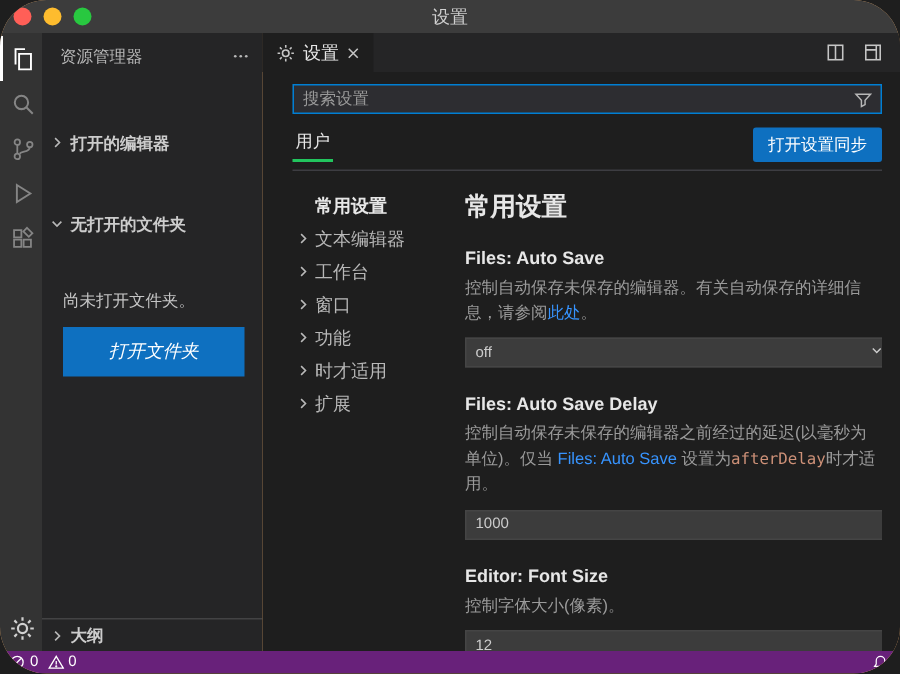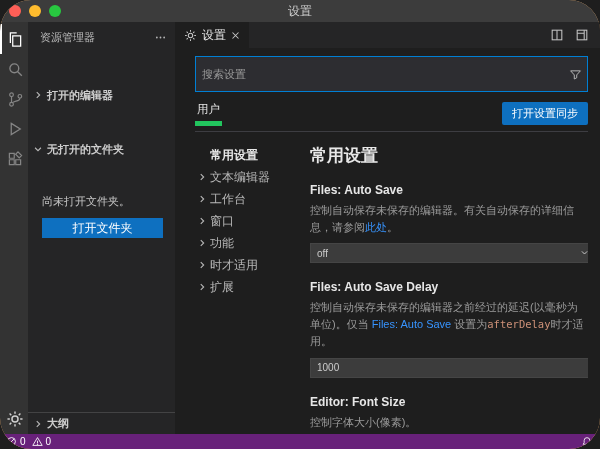--- a/index.html
+++ b/index.html
@@ -25,38 +25,38 @@
 
   
   .sidebar { width:147px; background:#252526; display:flex; flex-direction:column; flex-shrink:0; color:#cccccc; min-height:0;gap:32px; }
   .sidebar-header { height:30px; display:flex; align-items:center; padding:0 8px 0 12px; font-size:11px; color:#b8b8b8; flex-shrink:0; }
   .sidebar-header .more { margin-left:auto; }
   .section-header { height:22px; display:flex; align-items:center; gap:2px; padding-left:3px; font-size:11px; font-weight:700; color:#cccccc; flex-shrink:0; }
   .chev { width:14px; height:14px; display:flex; align-items:center; justify-content:center; }
   .chev.down svg { transform:rotate(90deg); }
   .no-folder-body { padding:2px 12px 8px 14px; font-size:11px; color:#c5c5c5; }
   .no-folder-body p { margin-bottom:9px; line-height:1.4; }
-  .open-folder-btn { width:100%; height:20px; background:#0e70c0; color:#ffffff; border:none; font-size:12px; font-family:inherit; cursor:pointer; }
+  .open-folder-btn { width:100%; height:33px; background:#0e70c0; color:#ffffff; border:none; font-size:12px; font-family:inherit; cursor:pointer;font-style:italic; }
   .sidebar-spacer { flex:1; }
   .outline-section { border-top:1px solid rgba(255,255,255,0.14); }
 
   
   .editor { flex:1; display:flex; flex-direction:column; background:#1e1e1e; min-width:0; min-height:0; }
   .tabbar { height:26px; background:#252526; display:flex; align-items:stretch; flex-shrink:0; }
   .tab { background:#1e1e1e; display:flex; align-items:center; gap:5px; padding:0 9px; font-size:12px; color:#e7e7e7; }
   .tab-actions { margin-left:auto; display:flex; align-items:center; gap:11px; padding-right:11px; }
 
   .settings-body { flex:1; display:flex; flex-direction:column; padding:8px 12px 0 20px; min-height:0; }
-  .search-box { height:36px; background:#2d2d31; border:1px solid #007fd4; display:flex; align-items:center; flex-shrink:0; }
+  .search-box { height:20px; background:#2d2d31; border:1px solid #007fd4; display:flex; align-items:center; flex-shrink:0; }
   .search-box input { flex:1; background:transparent; border:none; outline:none; color:#cccccc; font-size:11px; padding:0 6px; font-family:inherit; }
   .search-box input::placeholder { color:#9a9a9a; }
   .search-box .filter { padding-right:5px; display:flex; }
 
   .scope-row { display:flex; align-items:center; margin-top:9px; padding-bottom:5px; border-bottom:1px solid #3d3d42; flex-shrink:0; }
-  .scope-tab { font-size:11.5px; color:#e7e7e7; padding:1px 2px 4px; border-bottom:5px solid #22c55e; }
+  .scope-tab { font-size:11.5px; color:#e7e7e7; padding:1px 2px 4px; border-bottom:2px solid #22c55e; }
   .sync-button { margin-left:auto; background:#0e70c0; color:#ffffff; border:none; font-size:11px; padding:4px 10px; border-radius:2px; font-family:inherit; cursor:pointer; }
 
   .settings-main { display:flex; flex:1; min-height:0; margin-top:4px; overflow:hidden; }
   .toc { width:102px; padding-top:8px; font-size:12px; color:#b8b8b8; flex-shrink:0; }
   .toc-item { display:flex; align-items:center; gap:2px; height:22px; cursor:default; }
   .toc-item .toc-chevron { width:13px; display:flex; justify-content:center; flex-shrink:0; }
   .toc-item.active span:last-child { color:#e7e7e7; font-weight:600; }
 
   .content { flex:1; padding-left:13px; overflow:hidden; }
   .heading { font-size:17px; font-weight:700; color:#e7e7e7; margin:8px 0 16px; }

